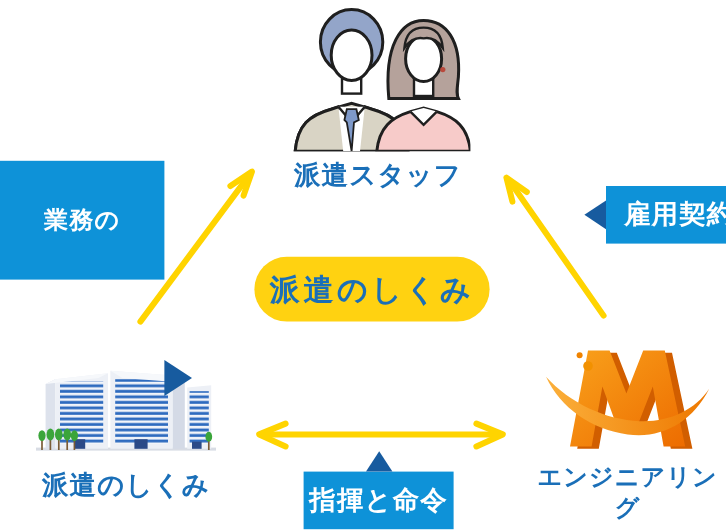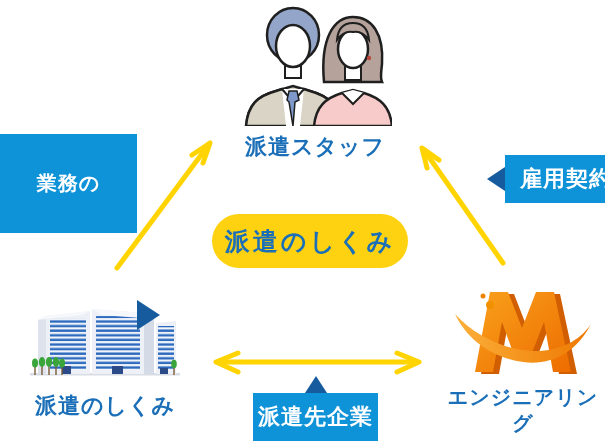--- a/index.html
+++ b/index.html
@@ -158,17 +158,17 @@
     <span>業務の</span>
     <span class="tri tri-right"></span>
   </div>
 
   <div class="tag tag-employment">
     <span>雇用契約</span>
     <span class="tri tri-left"></span>
   </div>
 
   <div class="tag tag-dispatch">
-    <span>派遣先企業</span>
+    <span>指揮と命令</span>
     <span class="tri tri-up"></span>
   </div>
 
 </div>
 
 </body></html>

